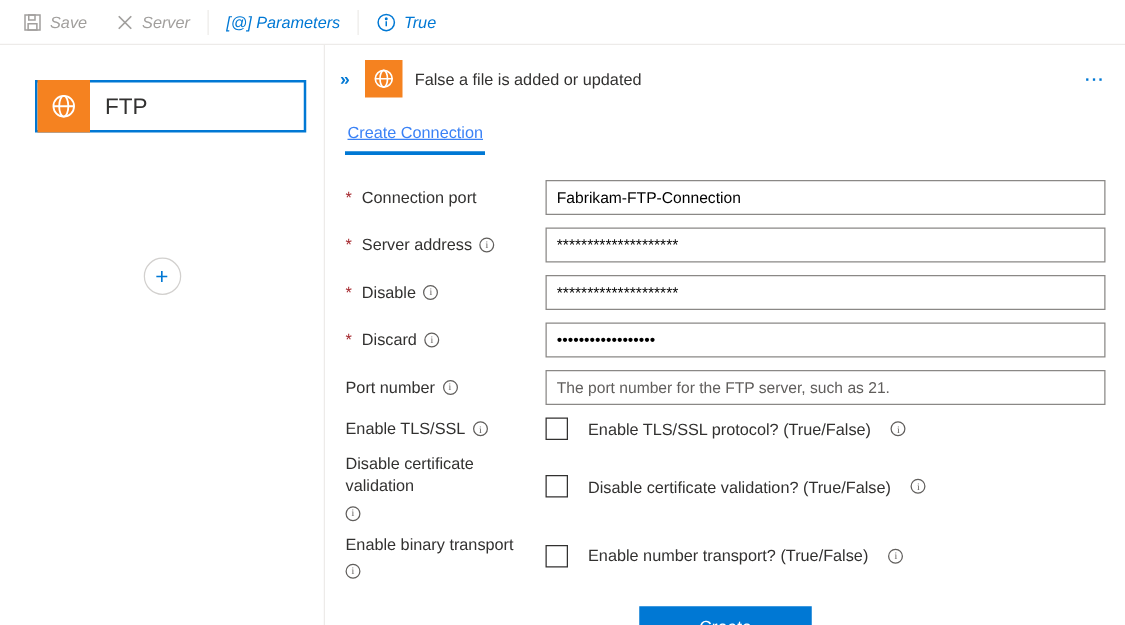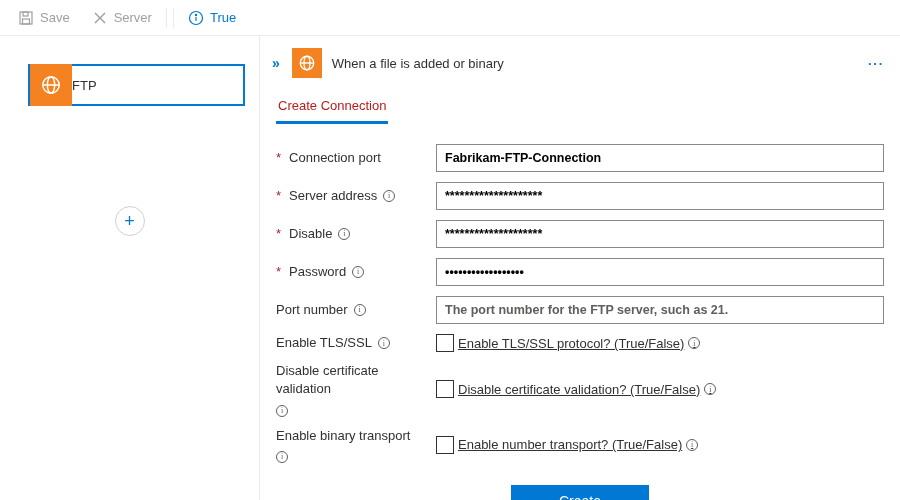--- a/index.html
+++ b/index.html
@@ -1,52 +1,52 @@
 <!DOCTYPE html>
 <html><head>
   <meta charset="utf-8">
   <style>
     * { box-sizing: border-box; margin: 0; padding: 0; }
     body { font-family: "Segoe UI", Arial, sans-serif; font-size: 13px; color: #323130; width: 900px; height: 500px; overflow: hidden; background: #fff; }
     
     
     .toolbar { display: flex; align-items: center; height: 36px; border-bottom: 1px solid #edebe9; padding: 0 8px; gap: 2px; }
-    .tb-btn { display: flex; align-items: center; gap: 6px; padding: 4px 10px; color: #605e5c; cursor: pointer; }
+    .tb-btn { display: flex; align-items: center; gap: 6px; padding: 4px 10px; color: #605e5c; cursor: pointer; font-style: italic; }
     .tb-btn .ic { width: 16px; height: 16px; display: inline-flex; align-items: center; justify-content: center; }
     .tb-btn.muted { color: #a19f9d; }
     .tb-sep { width: 1px; height: 20px; background: #edebe9; margin: 0 2px; }
     .blue { color: #0078d4; }
     
     
     .main { display: flex; height: calc(500px - 36px); }
     .left { width: 260px; border-right: 1px solid #edebe9; padding: 28px 14px 0 28px; position: relative; }
     .card { border: 2px solid #0078d4; display: flex; align-items: center; height: 42px; background: #fff; }
     .card-ic { width: 42px; height: 42px; background: #f58220; display: flex; align-items: center; justify-content: center; }
     .card-ic svg { width: 22px; height: 22px; }
-    .card-label { font-size: 13px; }
+    .card-label { padding-left: 12px; font-size: 18px; }
     .plus { position: absolute; left: 50%; transform: translateX(-50%); top: 170px; width: 30px; height: 30px; border: 1px solid #d2d0ce; border-radius: 50%; display: flex; align-items: center; justify-content: center; color: #0078d4; font-size: 18px; font-weight: 300; cursor: pointer; background: #fff; }
     
     .right { flex: 1; padding: 12px 10px 0 10px; display: flex; flex-direction: column; overflow: hidden; }
     .trigger-head { display: flex; align-items: center; gap: 10px; margin-bottom: 14px; }
     .collapse { color: #0078d4; font-size: 14px; font-weight: bold; cursor: pointer; padding: 0 2px; }
     .trig-ic { width: 30px; height: 30px; background: #f58220; display: flex; align-items: center; justify-content: center; }
     .trig-ic svg { width: 18px; height: 18px; }
     .dots { margin-left: auto; color: #0078d4; letter-spacing: 1px; font-weight: bold; padding-right: 6px; cursor: pointer; }
     
     .tab-row { padding-left: 6px; }
-    .tab { display: inline-block; padding: 6px 2px 8px; color: #b91c1c; border-bottom: 3px solid #0078d4; font-size: 13px; }
+    .tab { display: inline-block; padding: 6px 2px 8px; color: #3b82f6; border-bottom: 3px solid #0078d4; font-size: 13px; text-decoration: underline; }
     
     .form { padding: 20px 6px 10px 6px; display: flex; flex-direction: column; gap: 10px; overflow-y: auto; flex: 1; }
     .row { display: flex; align-items: center; gap: 10px; }
     .lbl { width: 150px; flex-shrink: 0; color: #323130; display: flex; align-items: center; gap: 6px; flex-wrap: wrap; line-height: 1.4; } 
     .req { color: #a4262c; margin-right: 2px; }
     .info-ic { width: 12px; height: 12px; border: 1px solid #605e5c; border-radius: 50%; display: inline-flex; align-items: center; justify-content: center; font-size: 8px; color: #605e5c; font-style: normal; font-family: serif; }
-    .inp { flex: 1; height: 28px; border: 1px solid #8a8886; padding: 0 8px; font-size: 12.5px; font-family: inherit; font-weight: bold; }
+    .inp { flex: 1; height: 28px; border: 1px solid #8a8886; padding: 0 8px; font-size: 12.5px; font-family: inherit; }
     .inp::placeholder { color: #605e5c; }
-    .chk-line { flex: 1; display: flex; align-items: center; gap: 4px; font-size: 13px; color: #323130; text-decoration: underline; }
+    .chk-line { flex: 1; display: flex; align-items: center; gap: 16px; font-size: 13px; color: #323130; }
     .chk { width: 18px; height: 18px; border: 1px solid #323130; flex-shrink: 0; cursor: pointer; }
     .btn-row { display: flex; justify-content: center; padding-top: 12px; }
     .create-btn { background: #0078d4; color: #fff; border: none; padding: 8px 48px; font-size: 14px; cursor: pointer; }
   </style>
 </head>
 <body>
 
 <div class="toolbar">
   <div class="tb-btn muted">
     <span class="ic">
@@ -61,20 +61,23 @@
   <div class="tb-btn muted">
     <span class="ic">
       <svg viewBox="0 0 16 16" stroke="#a19f9d" stroke-width="1.4">
           <line x1="3" y1="3" x2="13" y2="13"></line>
           <line x1="13" y1="3" x2="3" y2="13"></line>
         </svg>
     </span>
     <span>Server</span>
   </div>
   <div class="tb-sep"></div>
+  <div class="tb-btn blue">
+    <span>[@] Parameters</span>
+  </div>
   <div class="tb-sep"></div>
   <div class="tb-btn blue">
     <span class="ic">
       <svg viewBox="0 0 16 16" fill="none" stroke="#0078d4" stroke-width="1.2">
           <circle cx="8" cy="8" r="6.5"></circle>
           <line x1="8" y1="7" x2="8" y2="11"></line>
           <circle cx="8" cy="5" r="0.6" fill="#0078d4"></circle>
         </svg>
     </span>
     <span>True</span>
@@ -102,21 +105,21 @@
   <div class="right">
     <div class="trigger-head">
       <span class="collapse">»</span>
       <div class="trig-ic">
         <svg viewBox="0 0 24 24" fill="none" stroke="#fff" stroke-width="1.8">
             <circle cx="12" cy="12" r="9"></circle>
             <ellipse cx="12" cy="12" rx="4" ry="9"></ellipse>
             <line x1="3" y1="12" x2="21" y2="12"></line>
           </svg>
       </div>
-      <span>When a file is added or binary</span>
+      <span>False a file is added or updated</span>
       <span class="dots">···</span>
     </div>
 
     <div class="tab-row">
       <span class="tab">Create Connection</span>
     </div>
 
     <div class="form">
       <div class="row">
         <div class="lbl">
@@ -137,21 +140,21 @@
         <div class="lbl">
             <span class="req">*</span>
             <span>Disable</span>
             <span class="info-ic">i</span>
           </div>
         <input class="inp" value="********************" style="">
       </div>
       <div class="row">
         <div class="lbl">
             <span class="req">*</span>
-            <span>Password</span>
+            <span>Discard</span>
             <span class="info-ic">i</span>
           </div>
         <input class="inp" value="••••••••••••••••••" style="">
       </div>
       <div class="row">
         <div class="lbl">
             <span>Port number</span>
             <span class="info-ic">i</span>
           </div>
         <input class="inp" placeholder="The port number for the FTP server, such as 21." style="">

